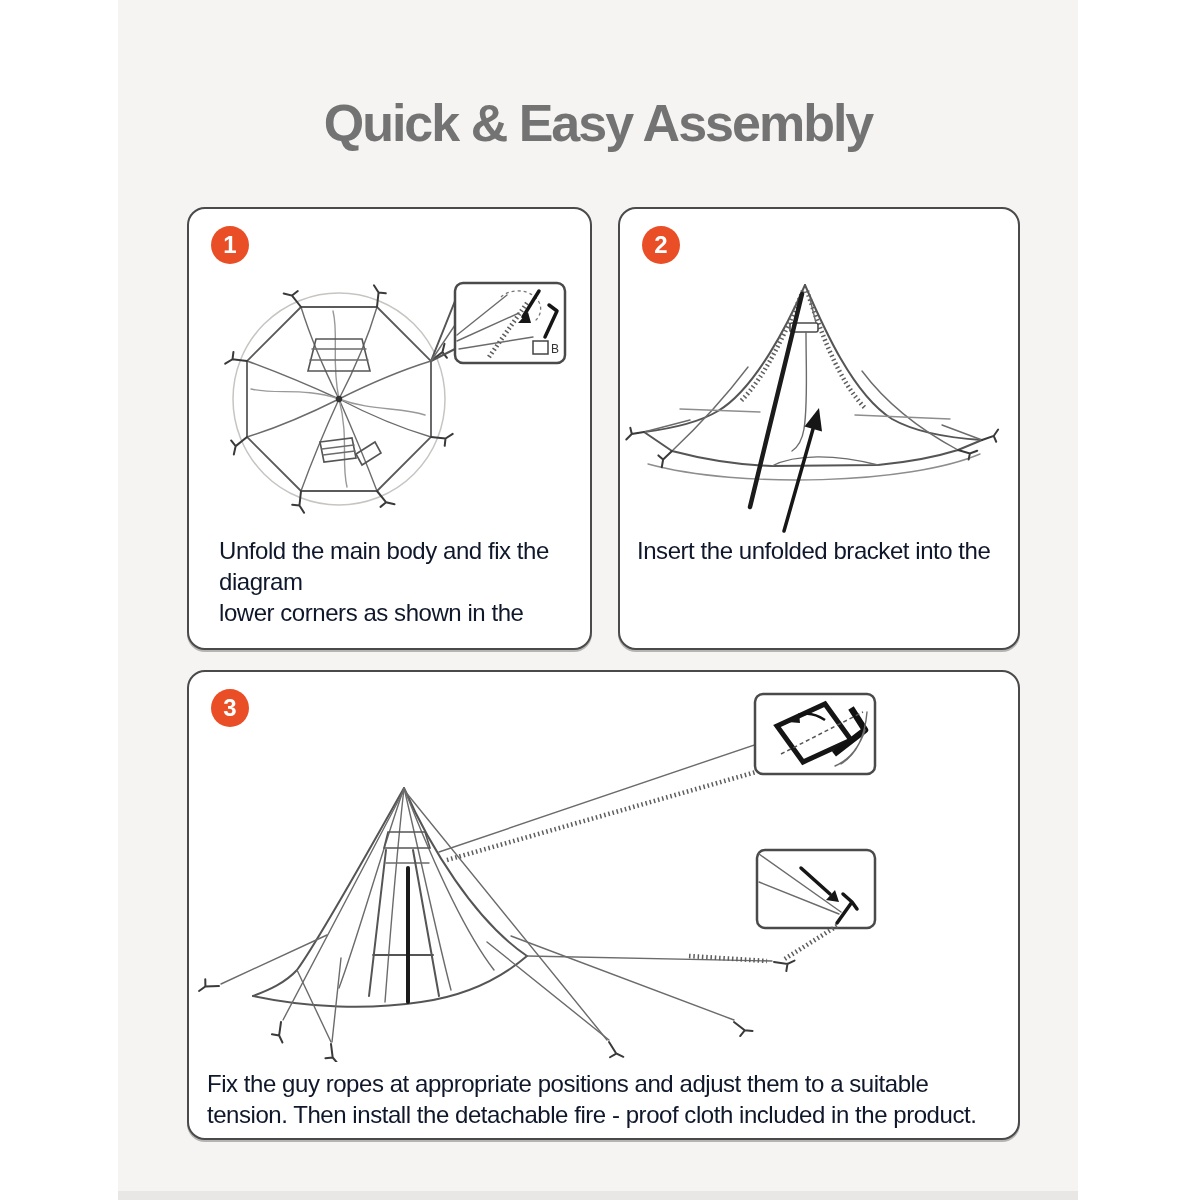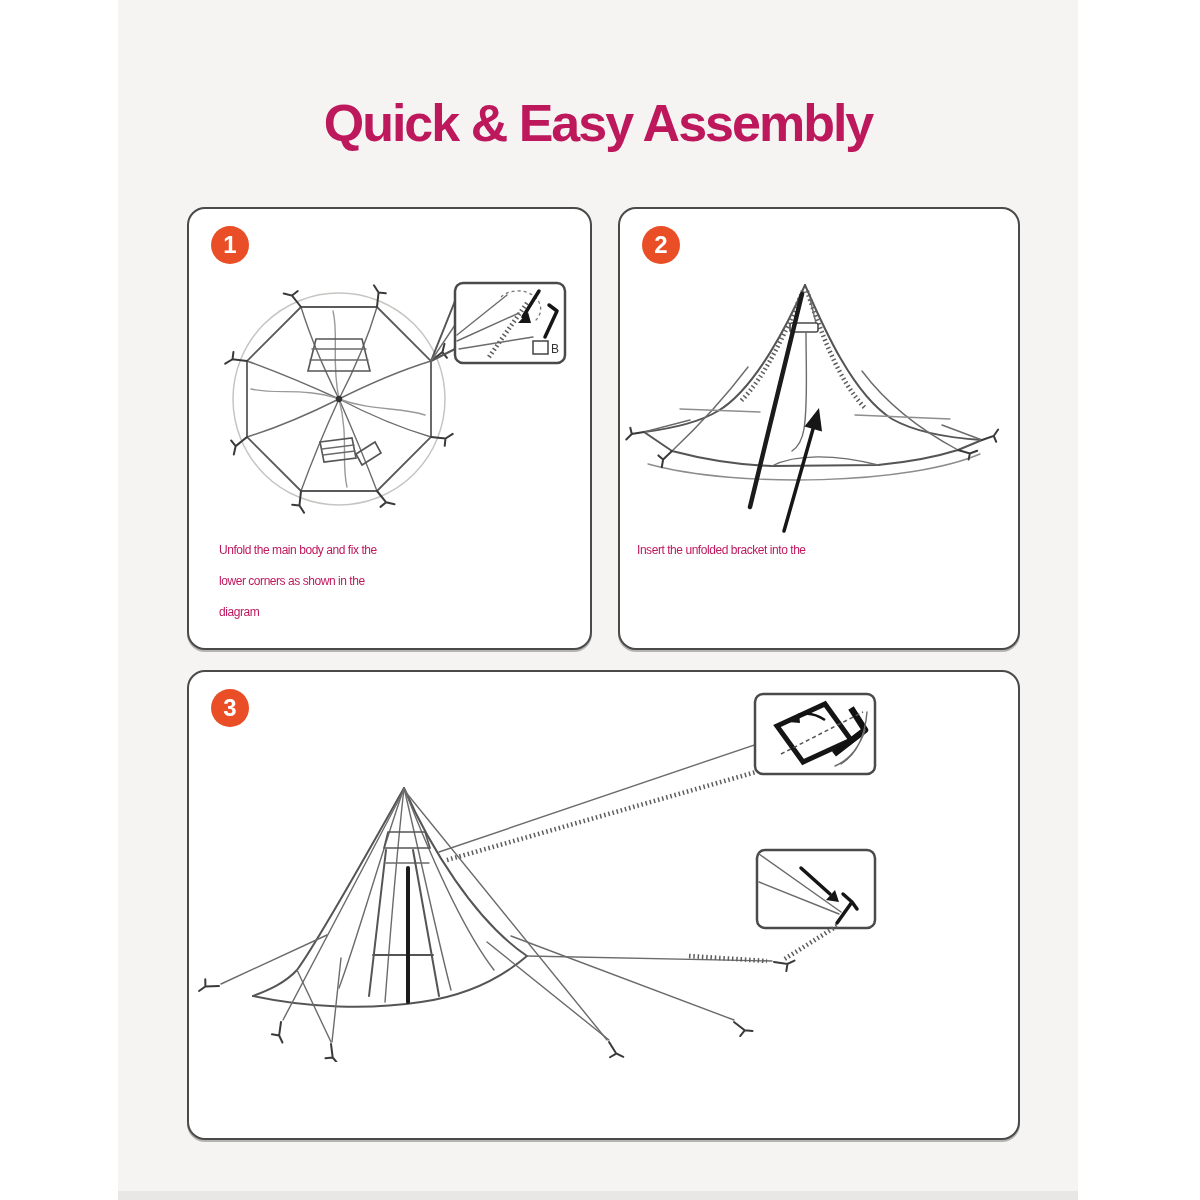--- a/index.html
+++ b/index.html
@@ -11,41 +11,41 @@
     position:absolute;left:118px;top:0;width:960px;height:1200px;
     background:#F5F4F2;
   }
   .footer-strip{
     position:absolute;left:118px;top:1191px;width:960px;height:9px;
     background:#E9E7E5;
   }
   .title{
     position:absolute;left:118px;top:96px;width:960px;margin:0;
     text-align:center;font-size:52px;font-weight:700;letter-spacing:-2px;
-    color:#be185d;line-height:1.05;
+    color:#737373;line-height:1.05;
   }
   .box{
     position:absolute;background:#ffffff;border:2.5px solid #4A4A4A;
     border-radius:18px;box-sizing:border-box;
     box-shadow:0 2px 0 rgba(60,60,60,.35);
   }
   .box1{left:187px;top:207px;width:405px;height:443px;}
   .box2{left:618px;top:207px;width:402px;height:443px;}
   .box3{left:187px;top:670px;width:833px;height:470px;}
   .badge{
     position:absolute;left:22px;top:17px;width:38px;height:38px;border-radius:50%;
     background:#E94E26;color:#fff;font-size:24px;font-weight:700;
     display:flex;align-items:center;justify-content:center;line-height:1;
   }
   .art{position:absolute;}
   .art1{left:0;top:30px;width:405px;height:290px;}
   .art2{left:0;top:30px;width:402px;height:300px;}
   .art3{left:0;top:18px;width:833px;height:372px;}
   .caption{
-    position:absolute;color:#be185d;font-size:12px;letter-spacing:-0.45px;
+    position:absolute;color:#0f172a;font-size:24px;letter-spacing:-0.45px;
     line-height:31px;
   }
   .caption div{white-space:nowrap;}
   .cap1{left:30px;top:326px;}
   .cap2{left:17px;top:326px;text-align:right;}
   .cap3{left:18px;top:396px;}
   svg{display:block;}
   .ln{stroke:#6b6b6b;stroke-width:1.4;fill:none;stroke-linecap:round;}
   .ln2{stroke:#555;stroke-width:2;fill:none;stroke-linecap:round;stroke-linejoin:round;}
   .lt{stroke:#c7c5c2;stroke-width:1.5;fill:none;}
@@ -135,22 +135,22 @@
         </g>
         <g>
           <rect x="344" y="102" width="15" height="13" fill="none" stroke="#444" stroke-width="1.5"></rect>
         </g>
         <text x="362" y="114" font-size="12" fill="#333">B</text>
       </g>
     </svg>
 
     <div class="caption cap1">
       <div>Unfold the main body and fix the</div>
+      <div>diagram</div>
       <div>lower corners as shown in the</div>
-      <div>diagram</div>
     </div>
   </section>
 
   <section class="box box2">
     <div class="badge">2</div>
 
     <svg class="art art2" viewBox="0 0 402 300" aria-label="pole-bracket-inserted-into-tent-apex-with-up-arrow">
       <defs>
         <g id="stk2">
             <path class="stk" d="M0,0 L12,-3 L17,-9 M12,-3 L14,3"></path>
@@ -269,16 +269,20 @@
           <path class="bold" d="M612,178 L641,204"></path>
           <polygon class="fill" points="650,212 637,210 646,200"></polygon>
         </g>
         <g>
           <path class="bold" d="M648,233 L663,212 L654,204 M663,212 L668,219"></path>
         </g>
         <path class="coil" d="M648,236 L594,270"></path>
       </g>
     </svg>
 
+    <div class="caption cap3">
+      <div>Fix the guy ropes at appropriate positions and adjust them to a suitable</div>
+      <div>tension. Then install the detachable fire - proof cloth included in the product.</div>
+    </div>
   </section>
 
   <div class="footer-strip"></div>
 </div>
 
 </body></html>

